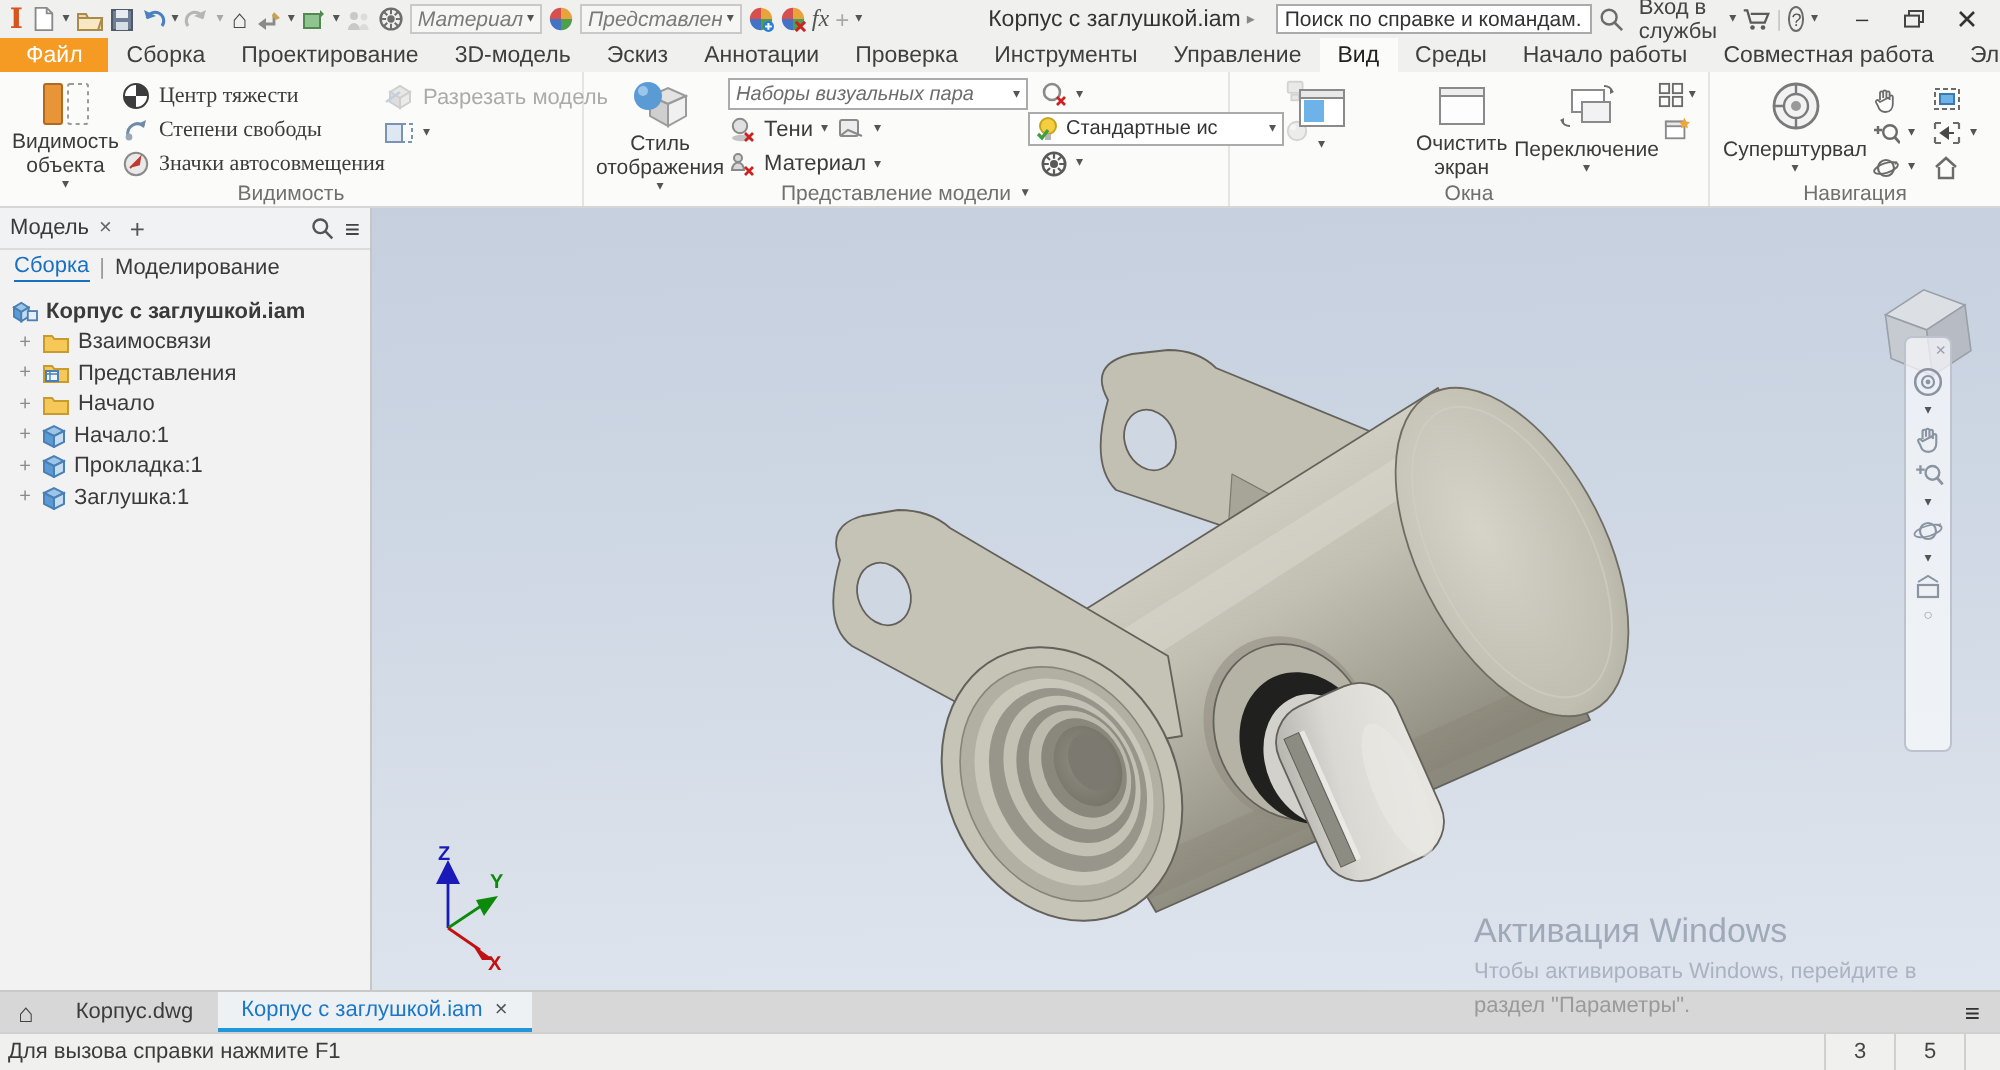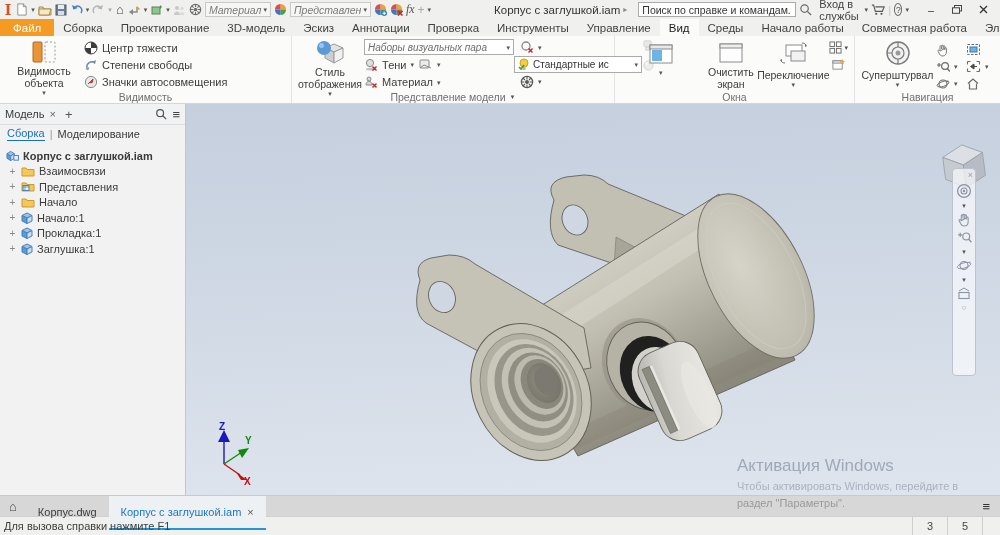--- a/index.html
+++ b/index.html
@@ -72,21 +72,21 @@
   .viewcube { position:absolute; left:746px; top:28px; }
   .triad { position:absolute; left:16px; top:318px; }
   .watermark1 { font-size:17px; color:rgba(118,130,150,0.60); }
   .watermark2 { font-size:11px; color:rgba(118,130,150,0.50); margin-top:4px; }
   .wm { position:absolute; left:737px; top:456px; z-index:40; white-space:nowrap; }
   .watermark3 { font-size:11px; color:#9a9a9a; margin-top:5px; }
 
   
   .doctabs { height:21px; background:#d7d7d7; display:flex; align-items:stretch; border-top:1px solid #c9c9c9; }
   .dt-home { display:flex; align-items:center; padding:0 9px; font-size:13px; color:#444; }
-  .dtab { display:flex; align-items:center; gap:6px; padding:16px 12px; color:#3c3c3c; }
+  .dtab { display:flex; align-items:center; gap:6px; padding:4px 12px; color:#3c3c3c; }
   .dtab.active { background:#eef1f3; color:#1a77c9; border-bottom:2px solid #2196d8; }
   .dtab.active .dx { color:#555; }
   .dt-menu { margin-left:auto; margin-right:10px; display:flex; align-items:center; font-size:13px; color:#333; }
 
   
   .statusbar { height:19px; background:#f0f0ee; border-top:1px solid #d0d0d0; display:flex; align-items:center; padding-left:4px; color:#3c3c3c; }
   .st-cells { margin-left:auto; display:flex; height:100%; }
   .st-cell { width:35px; border-left:1px solid #cfcfcf; display:flex; align-items:center; justify-content:center; color:#444; }
   .st-pad { width:18px; border-left:1px solid #cfcfcf; }
 </style>
@@ -267,21 +267,21 @@
       <div class="bb" style="width:80px;">
         <span class="ic">
           <svg width="30" height="26" viewBox="0 0 30 26">
               <rect x="4" y="3" width="9" height="20" rx="1" fill="#e8953a" stroke="#b06a1e"></rect>
               <rect x="16" y="3" width="10" height="20" rx="1" fill="none" stroke="#9a9a9a" stroke-dasharray="2 2"></rect>
             </svg>
         </span>
         <span>Видимость объекта</span>
         <span class="dd">▾</span>
       </div>
-      <div class="col" style="width:158px;padding-top:1px;">
+      <div class="col" style="width:158px;padding-top:1px;font-family:Liberation Serif, serif;">
         <div class="ri">
           <svg width="14" height="14" viewBox="0 0 14 14">
               <circle cx="7" cy="7" r="6" fill="#fff" stroke="#3c3c3c"></circle>
               <path d="M7 7 L7 1 A6 6 0 0 1 13 7 Z" fill="#3c3c3c"></path>
               <path d="M7 7 L7 13 A6 6 0 0 1 1 7 Z" fill="#3c3c3c"></path>
             </svg>
           <span class="lbl">Центр тяжести</span>
         </div>
         <div class="ri">
           <svg width="14" height="14" viewBox="0 0 14 14">
@@ -290,20 +290,38 @@
               <circle cx="3.5" cy="10.5" r="1.7" fill="#9aa8b5"></circle>
             </svg>
           <span class="lbl">Степени свободы</span>
         </div>
         <div class="ri">
           <svg width="14" height="14" viewBox="0 0 14 14">
               <circle cx="7" cy="7" r="5.6" fill="#e9e9e9" stroke="#8a8a8a"></circle>
               <path d="M4 9l5-5M9 4l-.5 3.2L5.7 8z" stroke="#c03a2b" fill="#c03a2b" stroke-width="1"></path>
             </svg>
           <span class="lbl">Значки автосовмещения</span>
+        </div>
+      </div>
+      <div class="col" style="flex:1;padding-top:1px;">
+        <div class="ri disabled">
+          <svg width="15" height="13" viewBox="0 0 15 13" opacity="0.45">
+              <path d="M3 4l5-3 5 3-5 3z" fill="#cfcfcf" stroke="#9a9a9a"></path>
+              <path d="M3 4v5l5 3V7z" fill="#bdbdbd" stroke="#9a9a9a"></path>
+              <path d="M13 4v5l-5 3V7z" fill="#d8d8d8" stroke="#9a9a9a"></path>
+              <path d="M1 9l7-5" stroke="#7f9cc4" stroke-width="1.2"></path>
+            </svg>
+          <span class="lbl">Разрезать модель</span>
+        </div>
+        <div class="ri">
+          <svg width="15" height="13" viewBox="0 0 15 13">
+              <rect x="1" y="2" width="8" height="9" fill="#dfe8f2" stroke="#7a93b5"></rect>
+              <path d="M9 2h5v9H9" fill="none" stroke="#7a93b5" stroke-dasharray="2 1.5"></path>
+            </svg>
+          <span class="dd">▾</span>
         </div>
       </div>
       <div class="panel-title">
         <span>Видимость</span>
       </div>
     </div>
 
     <div class="panel" style="width:323px;">
       <div class="bb" style="width:82px;">
         <span class="ic">

